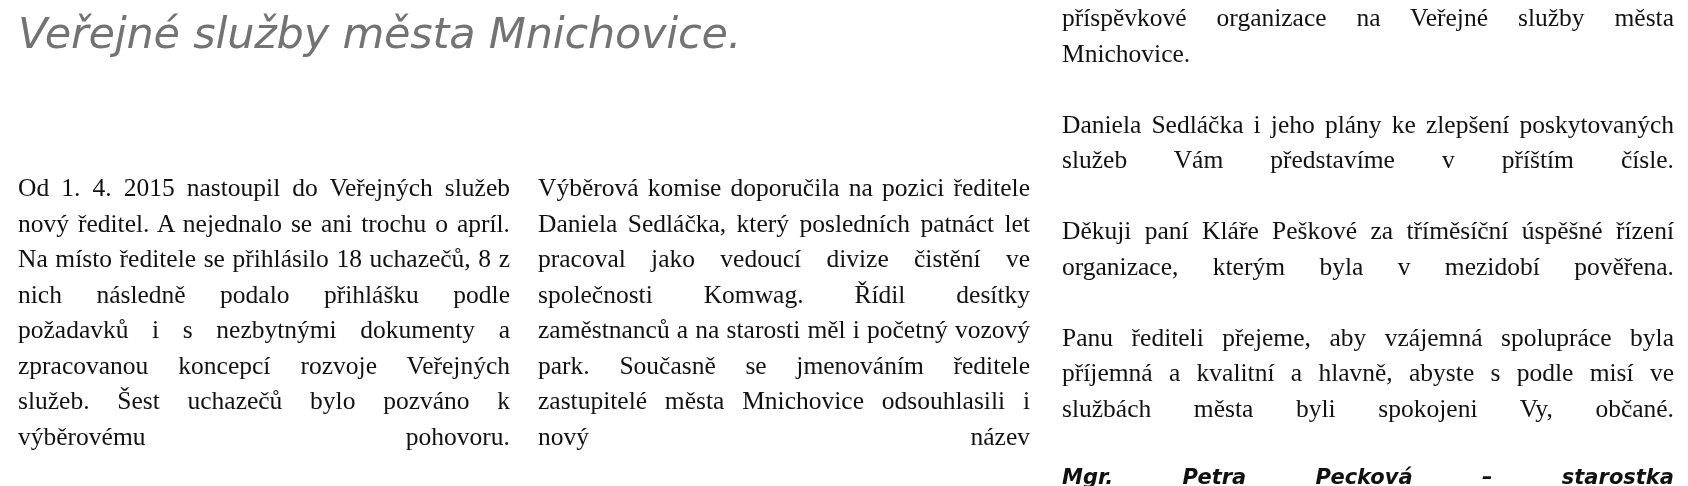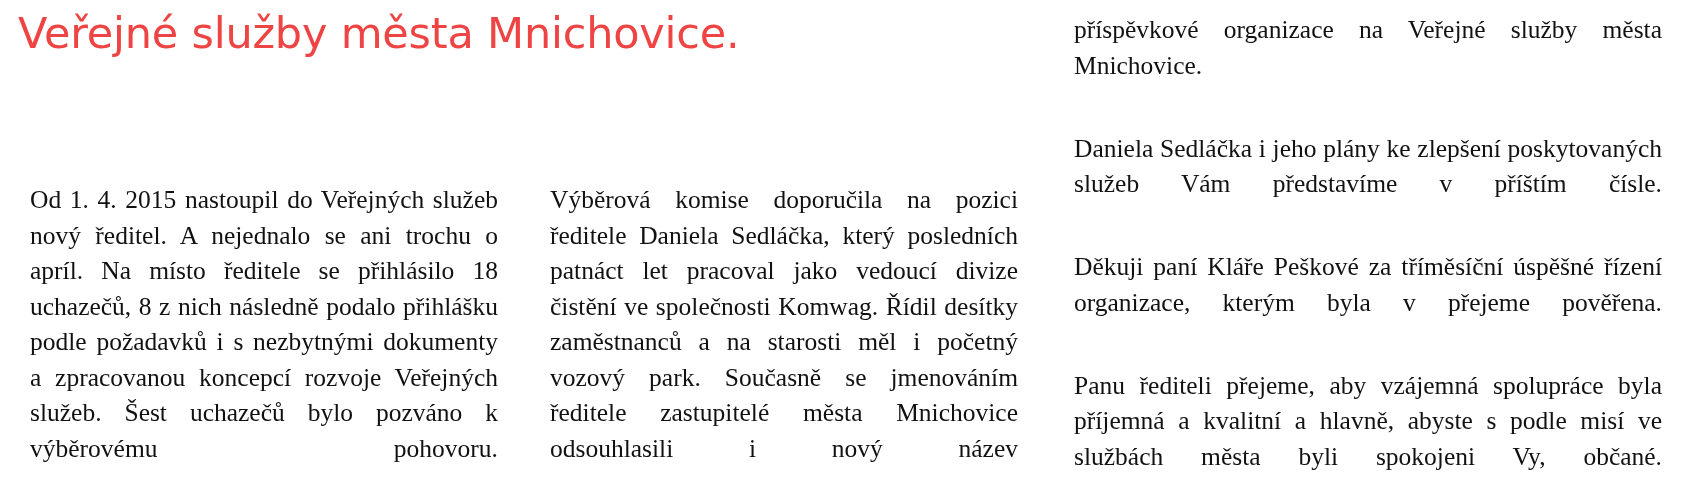--- a/index.html
+++ b/index.html
@@ -24,22 +24,23 @@
   
   .headline {
     position: absolute;
     left: 18px;
     top: 8px;
     width: 1010px;
     font-family: "DejaVu Sans", sans-serif;
     font-weight: 400;
     font-size: 43px;
     line-height: 51px;
-    color: #ef4444;
+    color: #737373;
     letter-spacing: -0.2px;
+    font-style: italic;
   }
   .headline .line {
     display: block;
     white-space: nowrap;
   }
 
   
   .columns {
     position: absolute;
     left: 0;
@@ -51,21 +52,21 @@
     position: absolute;
     box-sizing: border-box;
     font-family: "Liberation Serif", serif;
     font-size: 25.5px;
     line-height: 35.5px;
     text-align: justify;
     text-justify: inter-word;
     color: #111111;
   }
   .col p {
-    margin: 12px;
+    margin: 0;
     text-align: justify;
   }
 
   #col1 {
     left: 18px;
     top: 170px;
     width: 492px;
   }
   #col2 {
     left: 538px;
@@ -111,19 +112,19 @@
       <p>Od 1. 4. 2015 nastoupil do Veřejných služeb nový ředitel. A nejednalo se ani trochu o apríl. Na místo ředitele se přihlásilo 18 uchazečů, 8 z nich následně podalo přihlášku podle požadavků i s nezbytnými dokumenty a zpracovanou koncepcí rozvoje Veřejných služeb. Šest uchazečů bylo pozváno k výběrovému pohovoru.</p>
     </div>
 
     <div class="col" id="col2">
       <p>Výběrová komise doporučila na pozici ředitele Daniela Sedláčka, který posledních patnáct let pracoval jako vedoucí divize čistění ve společnosti Komwag. Řídil desítky zaměstnanců a na starosti měl i početný vozový park. Současně se jmenováním ředitele zastupitelé města Mnichovice odsouhlasili i nový název</p>
     </div>
 
     <div class="col" id="col3">
       <p>příspěvkové organizace na Veřejné služby města Mnichovice.</p>
       <p>Daniela Sedláčka i jeho plány ke zlepšení poskytovaných služeb Vám představíme v příštím čísle.</p>
-      <p>Děkuji paní Kláře Peškové za tříměsíční úspěšné řízení organizace, kterým byla v přejeme pověřena.</p>
+      <p>Děkuji paní Kláře Peškové za tříměsíční úspěšné řízení organizace, kterým byla v mezidobí pověřena.</p>
       <p>Panu řediteli přejeme, aby vzájemná spolupráce byla příjemná a kvalitní a hlavně, abyste s podle misí ve službách města byli spokojeni Vy, občané.</p>
       <p class="signature">Mgr. Petra Pecková – starostka</p>
     </div>
 
   </div>
 </div>
 
 </body></html>

